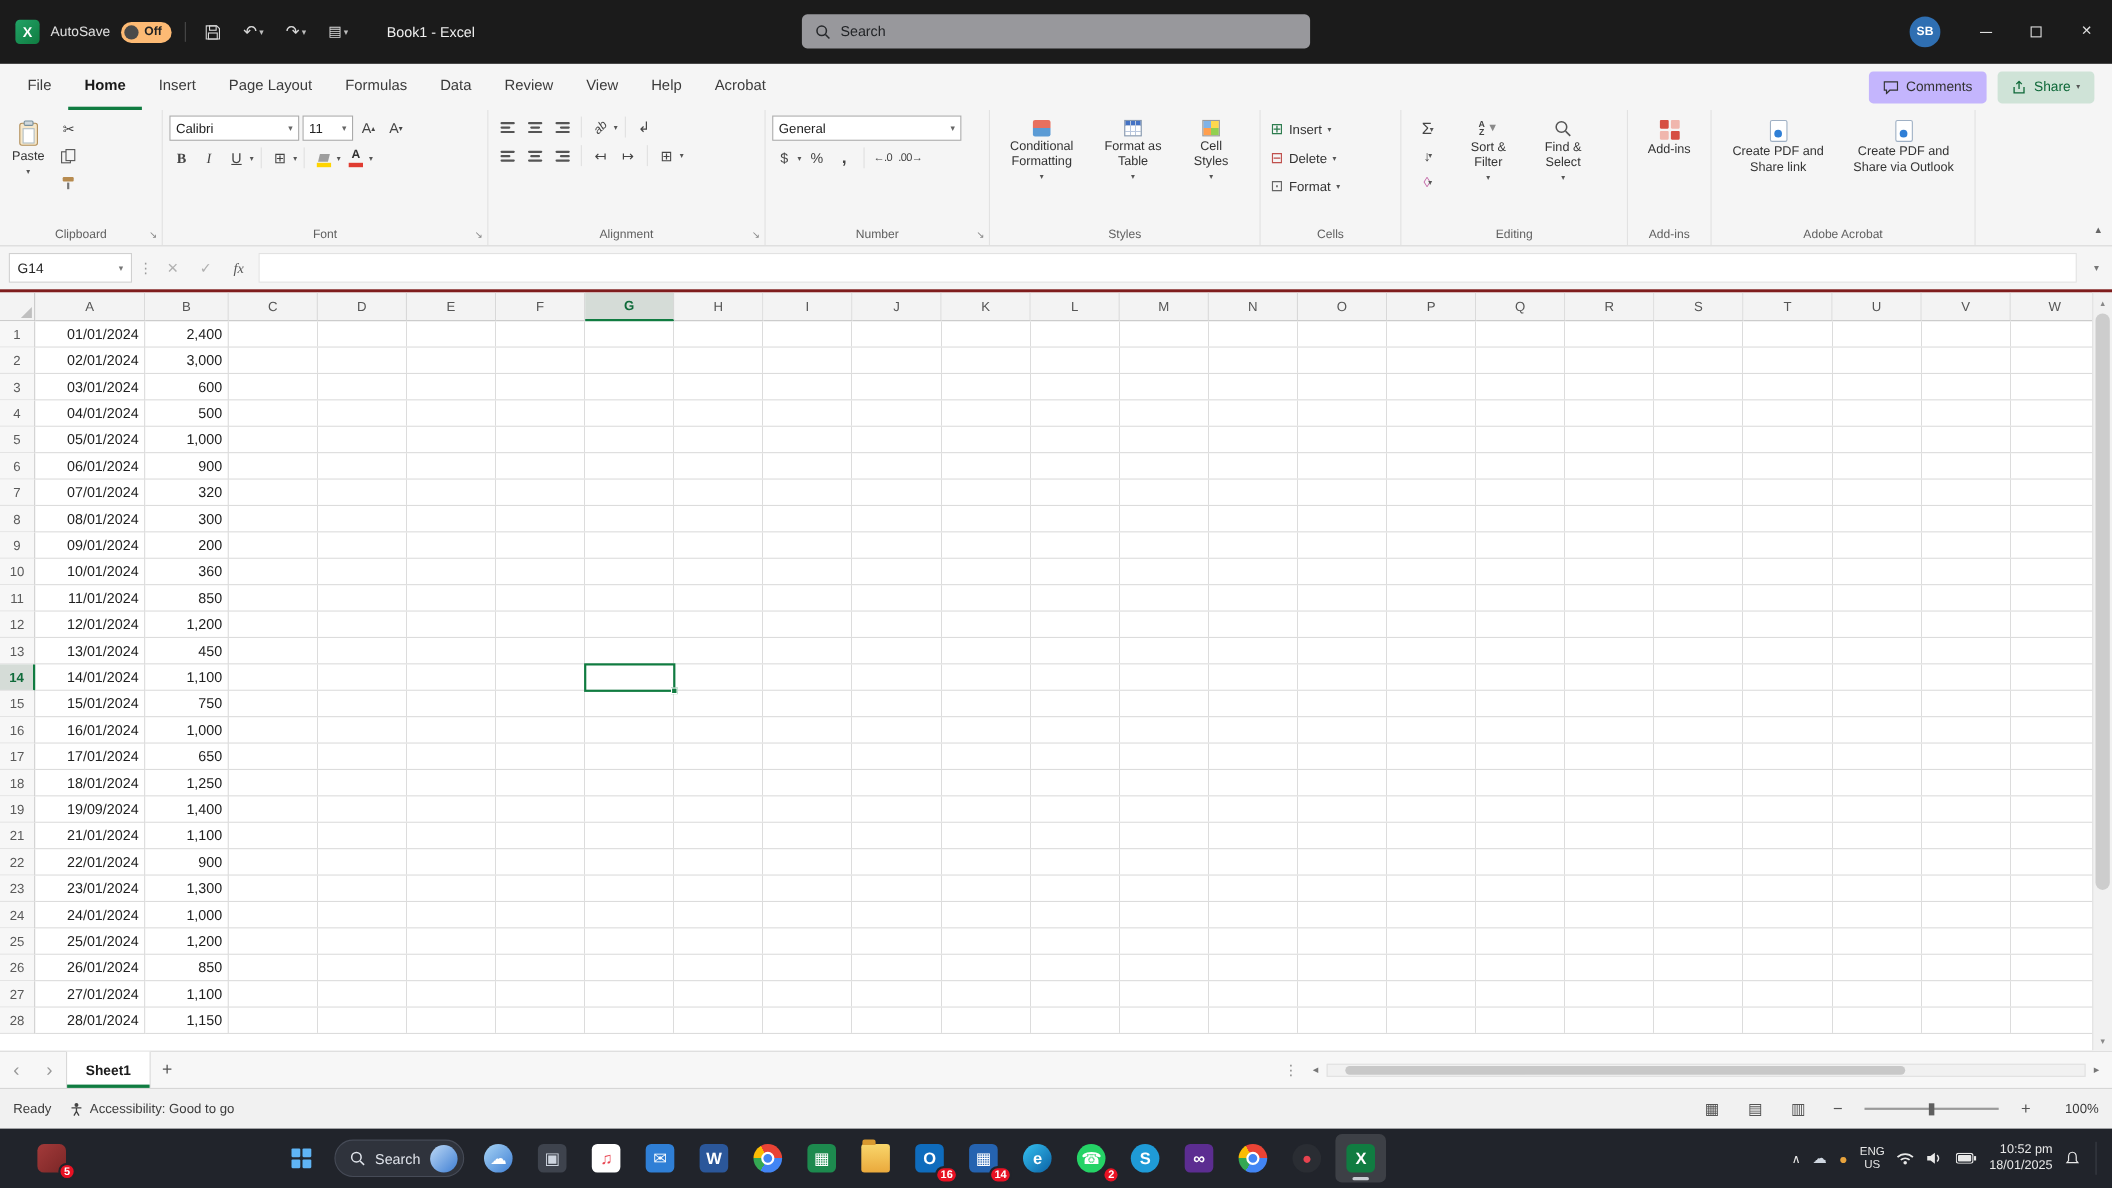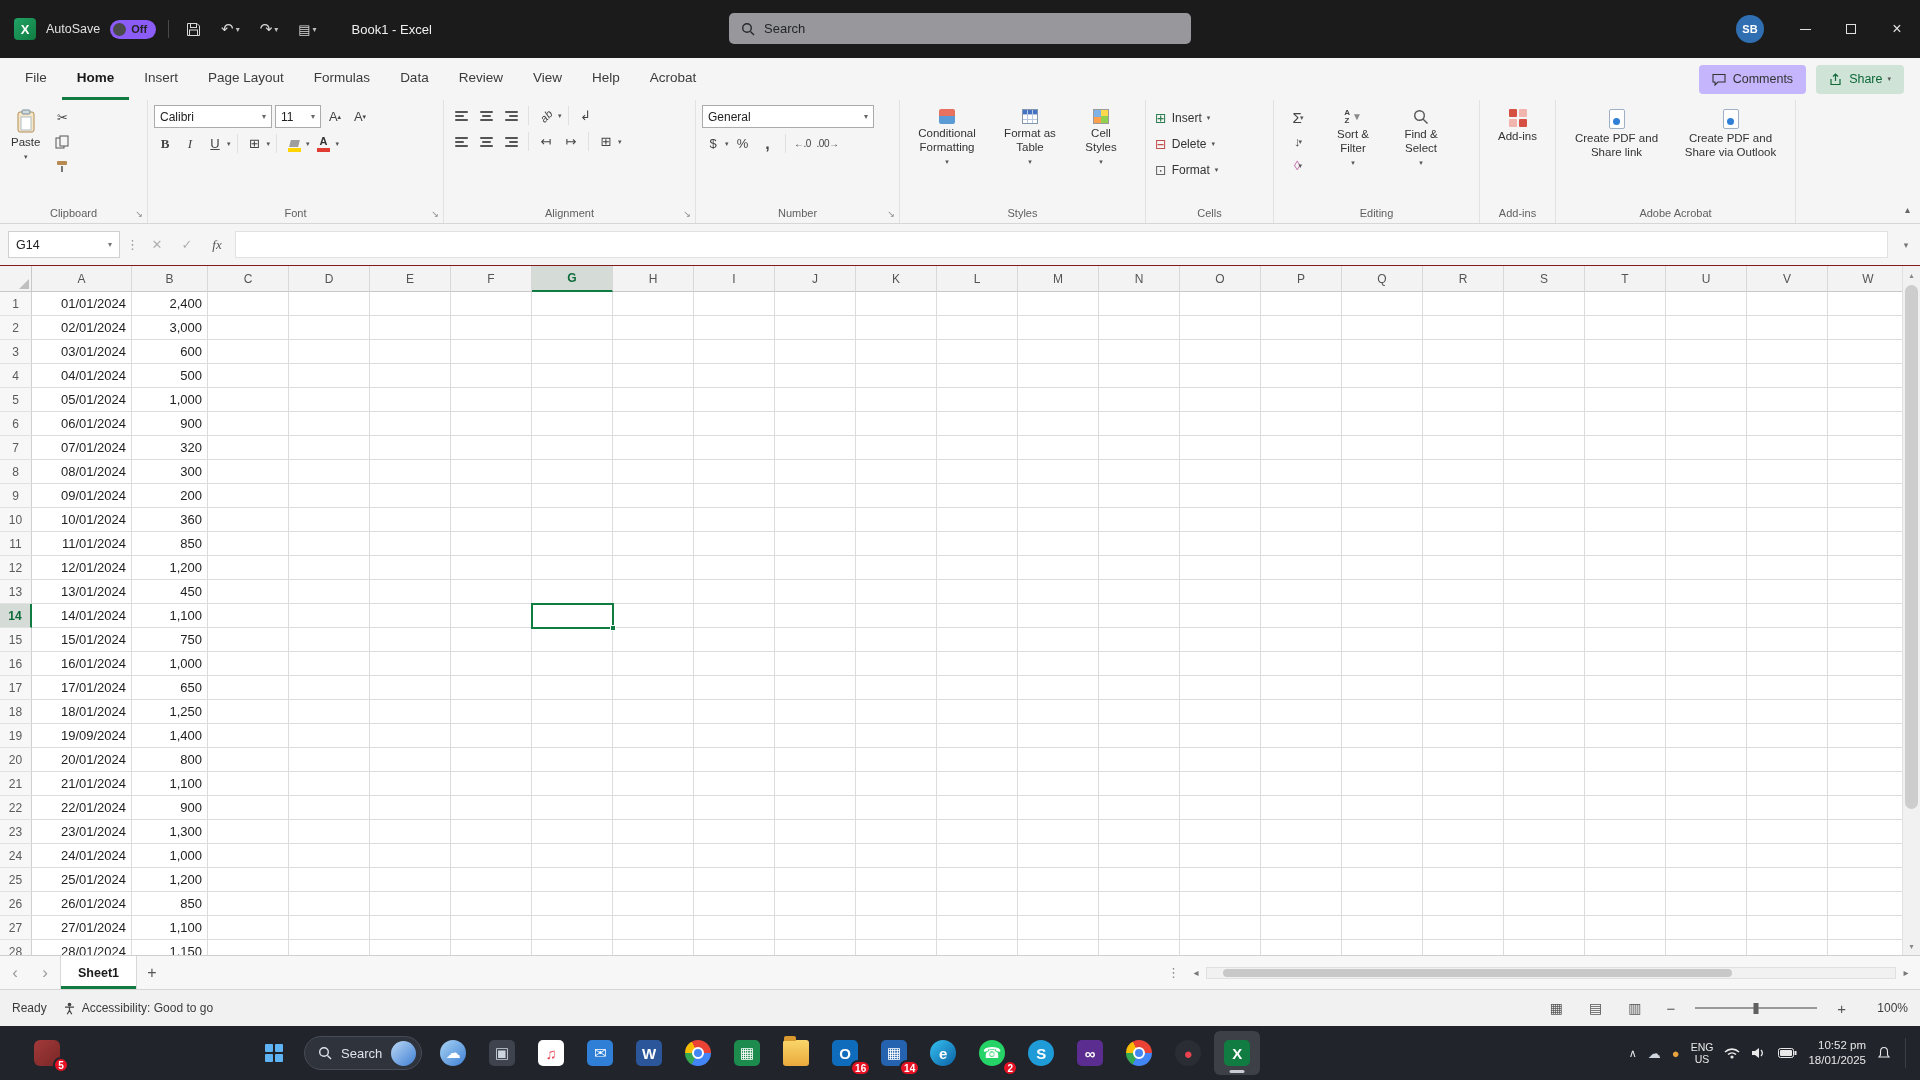--- a/index.html
+++ b/index.html
@@ -5,21 +5,21 @@
   * { box-sizing: border-box; margin: 0; padding: 0; }
   html,body { width:1920px; height:1080px; overflow:hidden; }
   body { font-family:"Liberation Sans","DejaVu Sans",sans-serif; display:flex; flex-direction:column; background:#fff; }
   button { font-family:inherit; background:none; border:none; cursor:default; }
 
   
   .titlebar { height:58px; flex:0 0 58px; background:#1b1b1b; color:#e6e6e6; display:flex; align-items:center; position:relative; }
   .tb-left { display:flex; align-items:center; gap:10px; padding-left:14px; }
   .xlogo { width:22px; height:22px; border-radius:4px; background:linear-gradient(135deg,#21a366,#107c41); color:#fff; font-size:13px; font-weight:bold; display:flex; align-items:center; justify-content:center; }
   .as-label { font-size:12.5px; color:#e0e0e0; }
-  .toggle { background:#8b5cf6; border-radius:10px; height:19px; display:flex; align-items:center; gap:5px; padding:0 9px 0 3px; }
+  .toggle { background:#fdba74; border-radius:10px; height:19px; display:flex; align-items:center; gap:5px; padding:0 9px 0 3px; }
   .knob { width:13px; height:13px; border-radius:50%; background:#4a4a4a; }
   .toggle .state { font-size:11px; font-weight:bold; color:#222; }
   .qat-sep { width:1px; height:18px; background:#4a4a4a; margin:0 2px; }
   .qbtn { color:#d8d8d8; font-size:15px; display:flex; align-items:center; gap:2px; padding:4px 5px; }
   .qchev { font-size:8px; color:#bdbdbd; }
   .doc-title { font-size:13px; color:#f0f0f0; margin-left:20px; white-space:nowrap; }
   .tb-search { position:absolute; left:50%; top:13px; transform:translateX(-50%); width:462px; height:31px; background:#98989c; border-radius:5px; display:flex; align-items:center; gap:9px; padding:0 12px; color:#222427; font-size:13px; }
   .tb-right { margin-left:auto; display:flex; align-items:center; height:100%; }
   .avatar { width:28px; height:28px; border-radius:50%; background:#2f6fb2; color:#fff; font-size:11px; font-weight:bold; display:flex; align-items:center; justify-content:center; margin-right:18px; }
   .winbtn { width:46px; height:100%; display:flex; align-items:center; justify-content:center; color:#e0e0e0; font-size:14px; }
@@ -81,21 +81,21 @@
   .ic-page::before { content:""; position:absolute; left:3px; bottom:3px; width:7px; height:7px; border-radius:50%; background:#2f7fd6; }
   .ic-sortwrap { display:flex; align-items:center; gap:2px; }
   .ic-sort { display:flex; flex-direction:column; font-size:8px; line-height:8px; font-weight:bold; color:#444; }
   .funnel { font-size:10px; color:#8a8a8a; }
   .mrow { display:flex; align-items:center; gap:5px; height:25px; font-size:12px; color:#333; padding:0 3px; }
   .mrow .chev { font-size:7px; color:#555; }
   .cellico { font-size:14px; }
   .collapse-chev { position:absolute; right:10px; bottom:8px; font-size:10px; color:#666; }
 
   
-  .fbar { height:42px; flex:0 0 42px; background:#f5f5f5; border-bottom:1px solid #7f1d1d; display:flex; align-items:center; padding:6px 2px 6px 8px; gap:6px; }
+  .fbar { height:42px; flex:0 0 42px; background:#f5f5f5; border-bottom:3px solid #7f1d1d; display:flex; align-items:center; padding:6px 2px 6px 8px; gap:6px; }
   .namebox { width:112px; height:27px; background:#fff; border:1px solid #d0d0d0; display:flex; align-items:center; justify-content:space-between; padding:0 7px; font-size:12.5px; color:#222; }
   .namebox .chev { font-size:8px; color:#777; }
   .fdots { color:#9a9a9a; font-size:13px; }
   .fxbtn { color:#b0b0b0; font-size:13px; width:24px; text-align:center; }
   .fxbtn.fx { color:#555; font-style:italic; font-family:"Liberation Serif","DejaVu Serif",serif; }
   .finput { flex:1; height:27px; background:#fff; border:1px solid #e2e2e2; }
   .fexp { width:24px; text-align:center; color:#777; font-size:9px; }
 
   
   .gridwrap { flex:1 1 auto; position:relative; background:#fff; overflow:hidden; display:flex; flex-direction:column; }
@@ -709,26 +709,20 @@
         <div class="cell w-b">1,250</div>
         <div class="gridfill"></div>
       </div>
       <div class="grow">
         <div class="rowh">19</div>
         <div class="cell w-a">19/09/2024</div>
         <div class="cell w-b">1,400</div>
         <div class="gridfill"></div>
       </div>
       <div class="grow">
-        <div class="rowh">20</div>
-        <div class="cell w-a">20/01/2024</div>
-        <div class="cell w-b">800</div>
-        <div class="gridfill"></div>
-      </div>
-      <div class="grow">
         <div class="rowh">21</div>
         <div class="cell w-a">21/01/2024</div>
         <div class="cell w-b">1,100</div>
         <div class="gridfill"></div>
       </div>
       <div class="grow">
         <div class="rowh">22</div>
         <div class="cell w-a">22/01/2024</div>
         <div class="cell w-b">900</div>
         <div class="gridfill"></div>

